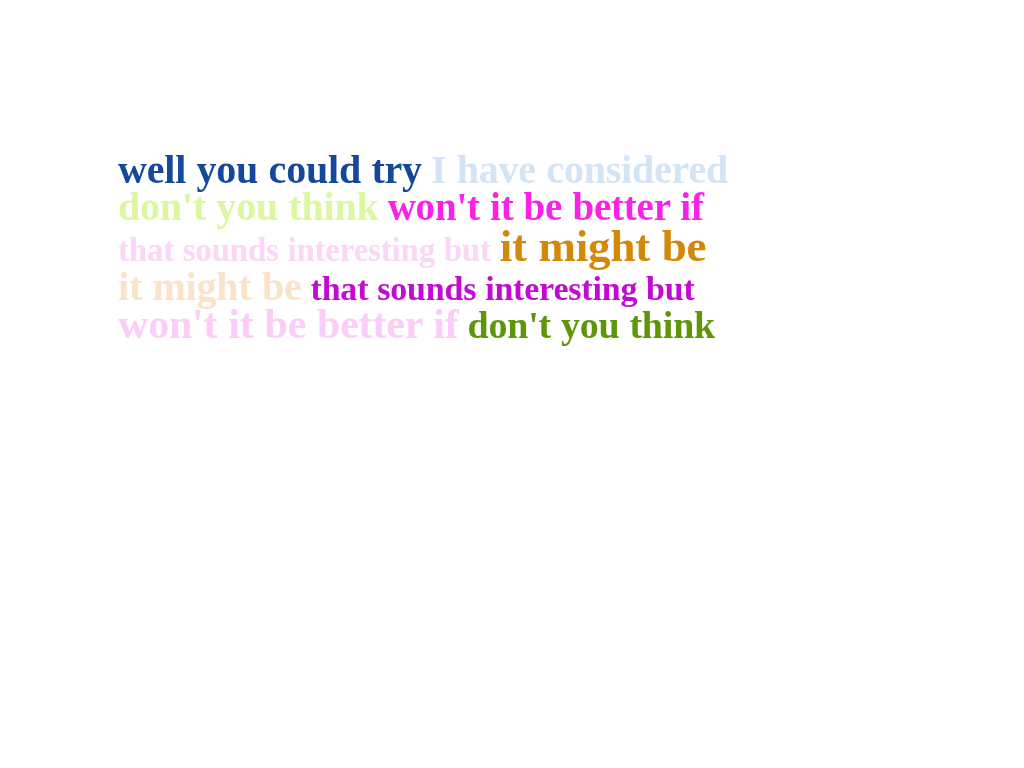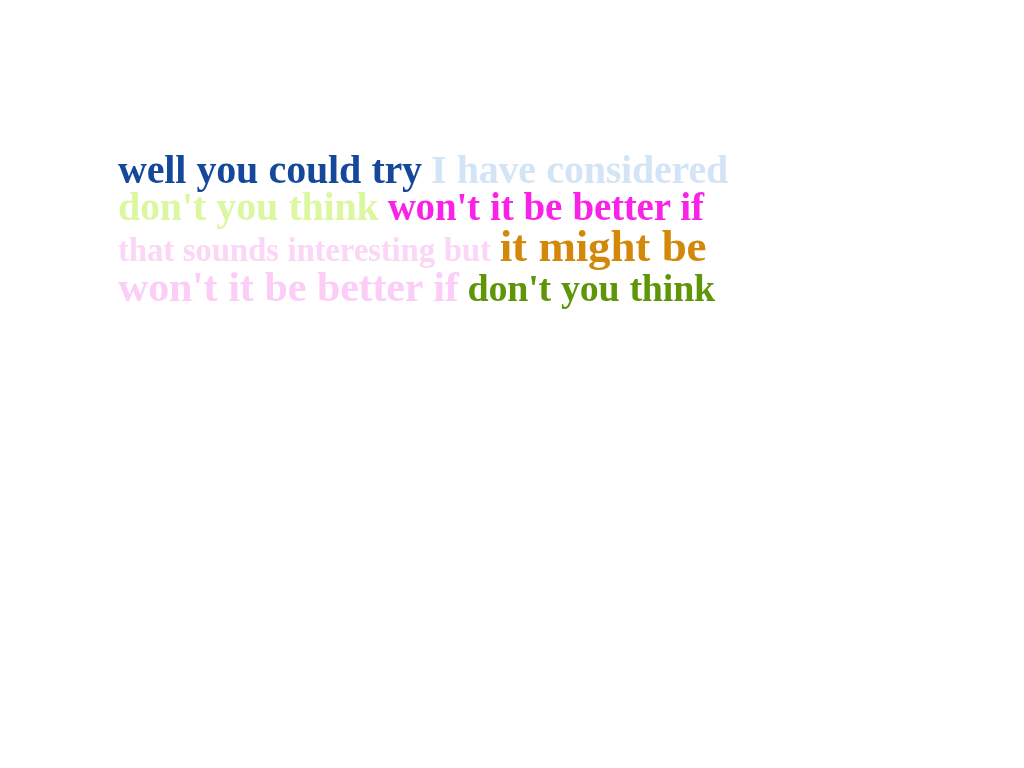--- a/index.html
+++ b/index.html
@@ -47,15 +47,16 @@
   .cloud-row + .cloud-row { margin-top: -2px; }
 </style>
 </head>
 <body>
 
 <div id="cloud-canvas">
   <div id="phrase-cloud">
       <span class="cloud-row"><span class="phrase" style="color: rgb(21, 72, 155); font-size: 40px;">well you could try</span><span class="phrase" style="color: rgb(212, 228, 247); font-size: 40px;">I have considered</span></span>
       <span class="cloud-row"><span class="phrase" style="color: rgb(219, 247, 160); font-size: 40px;">don't you think</span><span class="phrase" style="color: rgb(250, 34, 230); font-size: 39px;">won't it be better if</span></span>
       <span class="cloud-row"><span class="phrase" style="color: rgb(251, 214, 247); font-size: 33px;">that sounds interesting but</span><span class="phrase" style="color: rgb(212, 136, 10); font-size: 45px;">it might be</span></span>
+      <span class="cloud-row"><span class="phrase" style="color: rgb(251, 227, 201); font-size: 40px;">it might be</span><span class="phrase" style="color: rgb(194, 10, 212); font-size: 34px;">that sounds interesting but</span></span>
       <span class="cloud-row"><span class="phrase" style="color: rgb(251, 205, 247); font-size: 42px;">won't it be better if</span><span class="phrase" style="color: rgb(94, 150, 8); font-size: 38px;">don't you think</span></span>
     </div>
 </div>
 
 </body></html>

